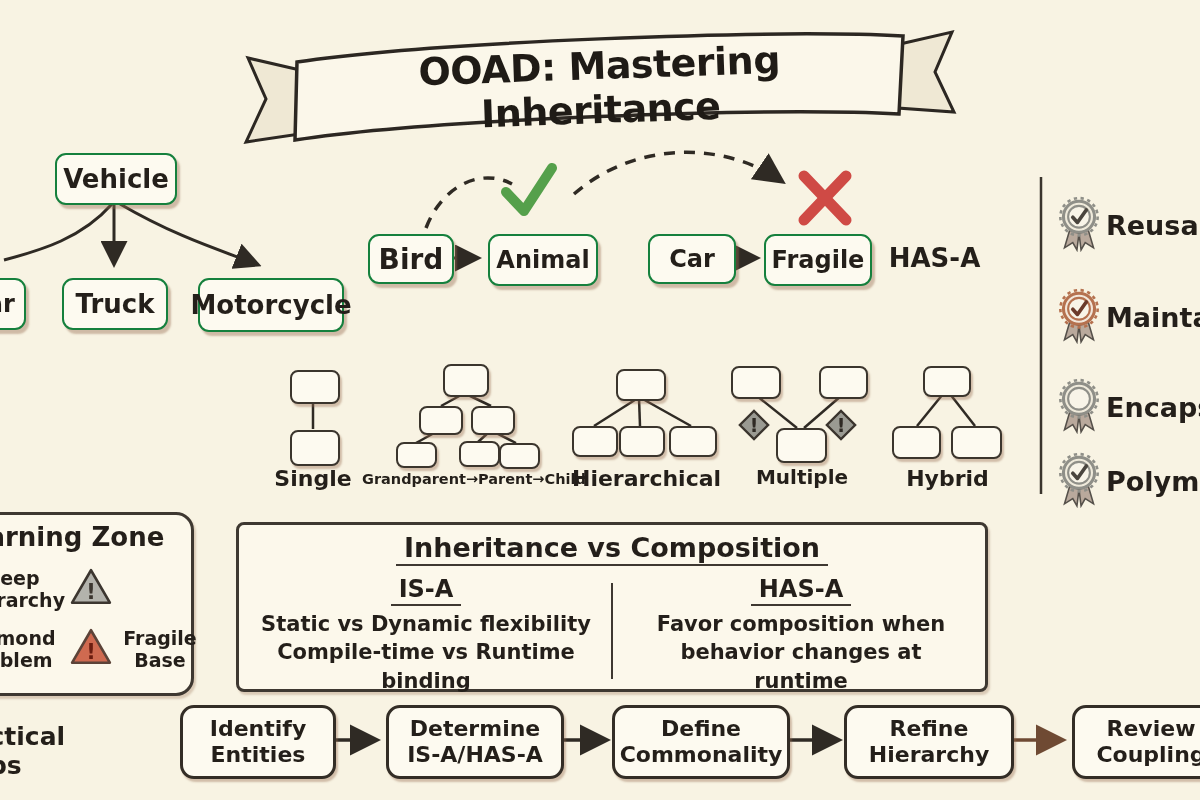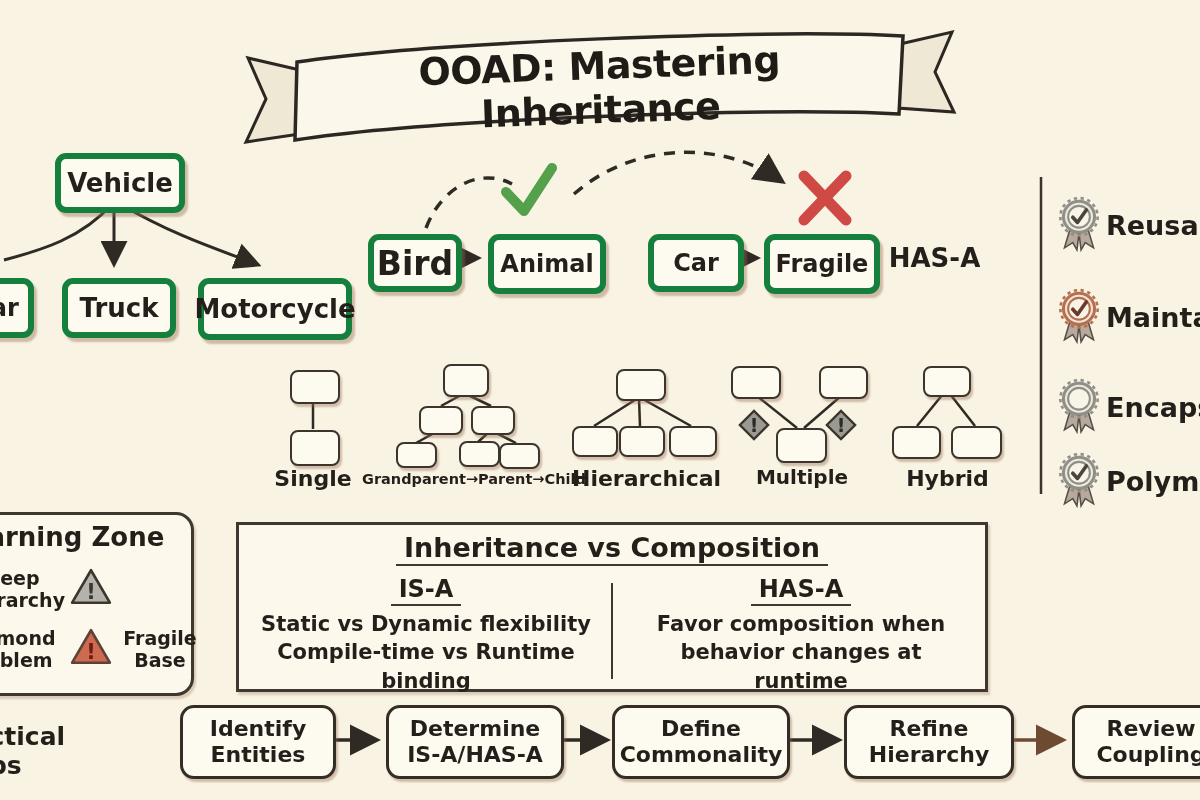--- a/index.html
+++ b/index.html
@@ -6,21 +6,21 @@
   body{
     width:1200px;height:800px;position:relative;overflow:hidden;
     background:#f8f3e3;
     font-family:"DejaVu Sans","Liberation Sans",sans-serif;
     color:#241f1a;
   }
   .abs{position:absolute;}
   svg.layer{position:absolute;left:0;top:0;pointer-events:none;z-index:1;}
   .sketch{
     position:absolute;z-index:2;
-    border:6px solid #15803d;border-radius:11px;background:#fdfaf0;
+    border:2px solid #15803d;border-radius:11px;background:#fdfaf0;
     box-shadow:3px 4px 2px rgba(150,108,80,.42);
     display:flex;align-items:center;justify-content:center;
     font-weight:bold;text-align:center;
   }
   .mbox{
     position:absolute;z-index:2;
     border:2.5px solid #3b352d;border-radius:8px;background:#fdfaf0;
     box-shadow:2px 3px 2px rgba(150,108,80,.40);
   }
   .lbl{position:absolute;z-index:2;font-weight:bold;text-align:center;line-height:1.15;}
@@ -111,21 +111,21 @@
 <div class="sketch" style="left:-42px;top:278px;width:64px;height:48px;font-size:24px;">
   <span>Car</span>
 </div>
 <div class="sketch" style="left:62px;top:278px;width:102px;height:48px;font-size:26px;">
   <span>Truck</span>
 </div>
 <div class="sketch" style="left:198px;top:278px;width:142px;height:50px;font-size:26px;">
   <span>Motorcycle</span>
 </div>
 
-<div class="sketch" style="left:368px;top:234px;width:82px;height:46px;font-size:33px;">
+<div class="sketch" style="left:368px;top:234px;width:82px;height:46px;font-size:28px;">
   <span>Bird</span>
 </div>
 <div class="sketch" style="left:488px;top:234px;width:106px;height:48px;font-size:24px;">
   <span>Animal</span>
 </div>
 <div class="sketch" style="left:648px;top:234px;width:84px;height:46px;font-size:24px;">
   <span>Car</span>
 </div>
 <div class="sketch" style="left:764px;top:234px;width:104px;height:48px;font-size:24px;">
   <span>Fragile</span>
@@ -217,21 +217,21 @@
   </svg>
 
   <div class="wz-item" style="left:20px;top:112px;width:110px;">Diamond Problem</div>
   <svg class="abs" style="left:136px;top:112px;" width="44" height="40" viewBox="0 0 42 38">
     <path d="M21,3 L39,34 L3,34 Z" fill="#cf6a50" stroke="#5c4338" stroke-width="2.5" stroke-linejoin="round"></path>
     <text x="21" y="30" text-anchor="middle" font-size="20" font-weight="bold" fill="#6b1d10">!</text>
   </svg>
   <div class="wz-item" style="left:184px;top:112px;width:86px;">Fragile Base</div>
 </div>
 
-<div class="panel" style="left:236px;top:522px;width:746px;height:164px;border-radius:0;">
+<div class="panel" style="left:236px;top:522px;width:746px;height:164px;border-radius:8px;">
   <div style="text-align:center;margin-top:7px;font-size:27px;font-weight:bold;">
     <span class="u">Inheritance vs Composition</span>
   </div>
   <div class="abs" style="left:372px;top:58px;height:96px;border-left:2.5px solid #3e3831;"></div>
 
   <div class="abs" style="left:12px;top:50px;width:350px;text-align:center;">
     <div style="font-size:24px;font-weight:bold;margin-bottom:4px;">
       <span class="u">IS-A</span>
     </div>
     <div class="comp-line">Static vs Dynamic flexibility</div>

